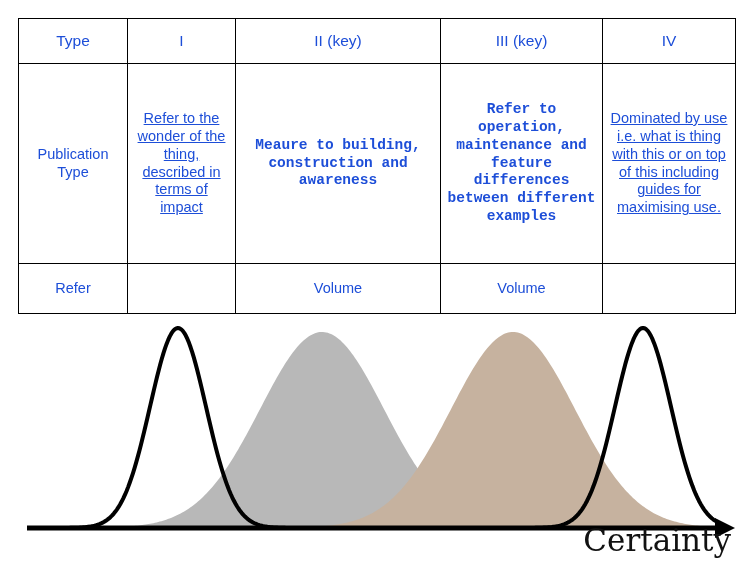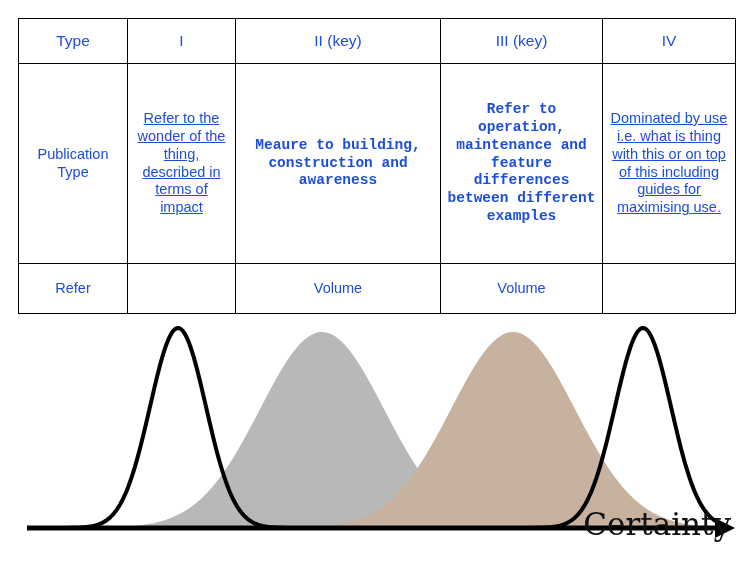--- a/index.html
+++ b/index.html
@@ -66,21 +66,21 @@
     left: 0;
     top: 305px;
     width: 753px;
     height: 265px;
   }
   #chart-svg { display: block; }
 
   #axis-label-certainty {
     position: absolute;
     right: 22px;
-    top: 509px;
+    top: 525px;
     font-family: "DejaVu Serif", "Liberation Serif", serif;
     font-size: 31px;
     font-weight: 400;
     color: #111111;
     letter-spacing: 0px;
     line-height: 1;
     white-space: nowrap;
   }
 </style>
 </head>

